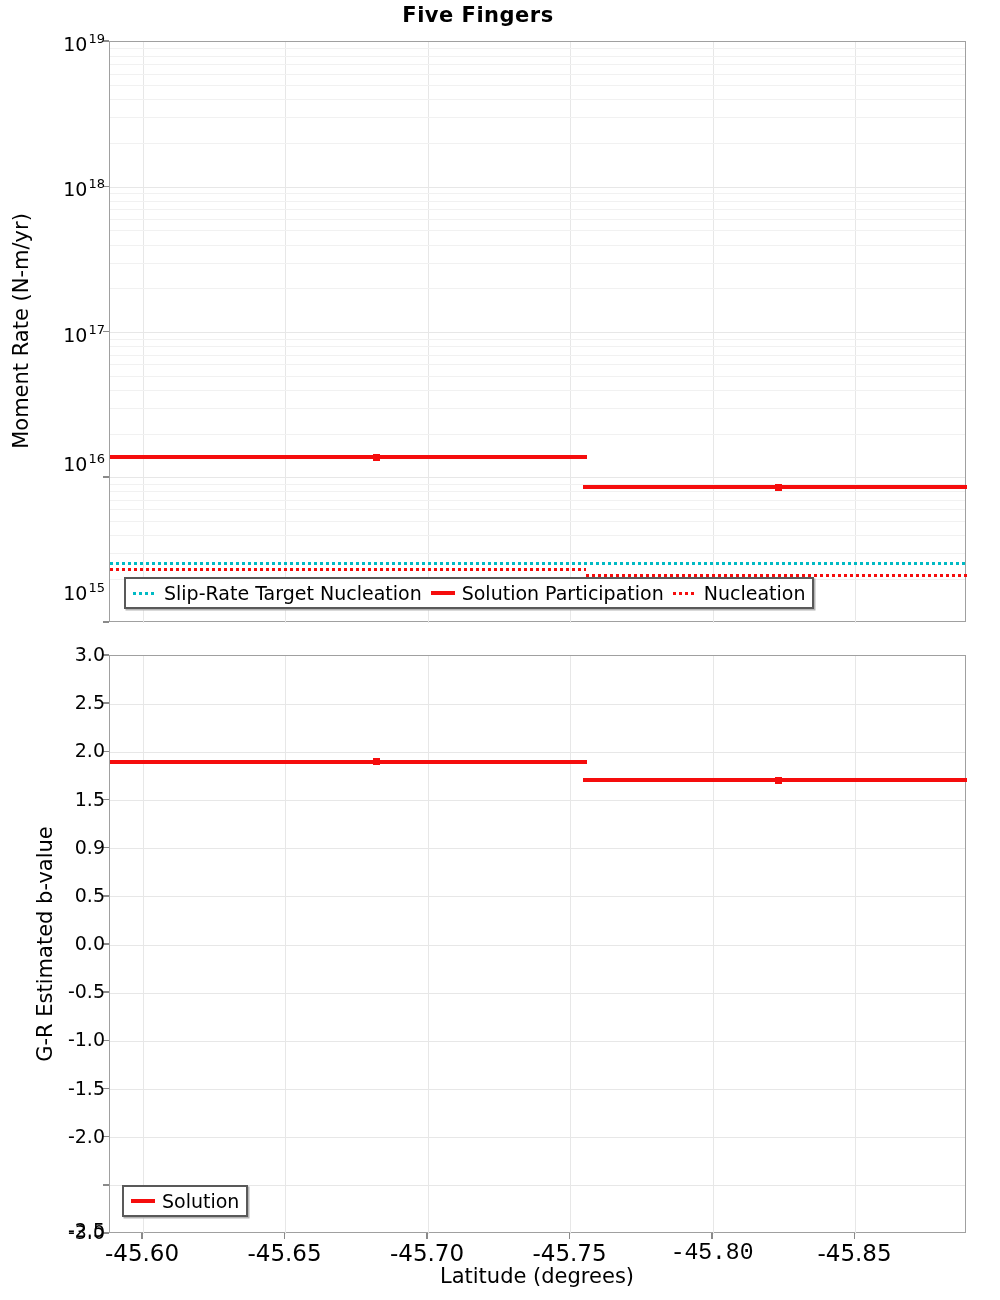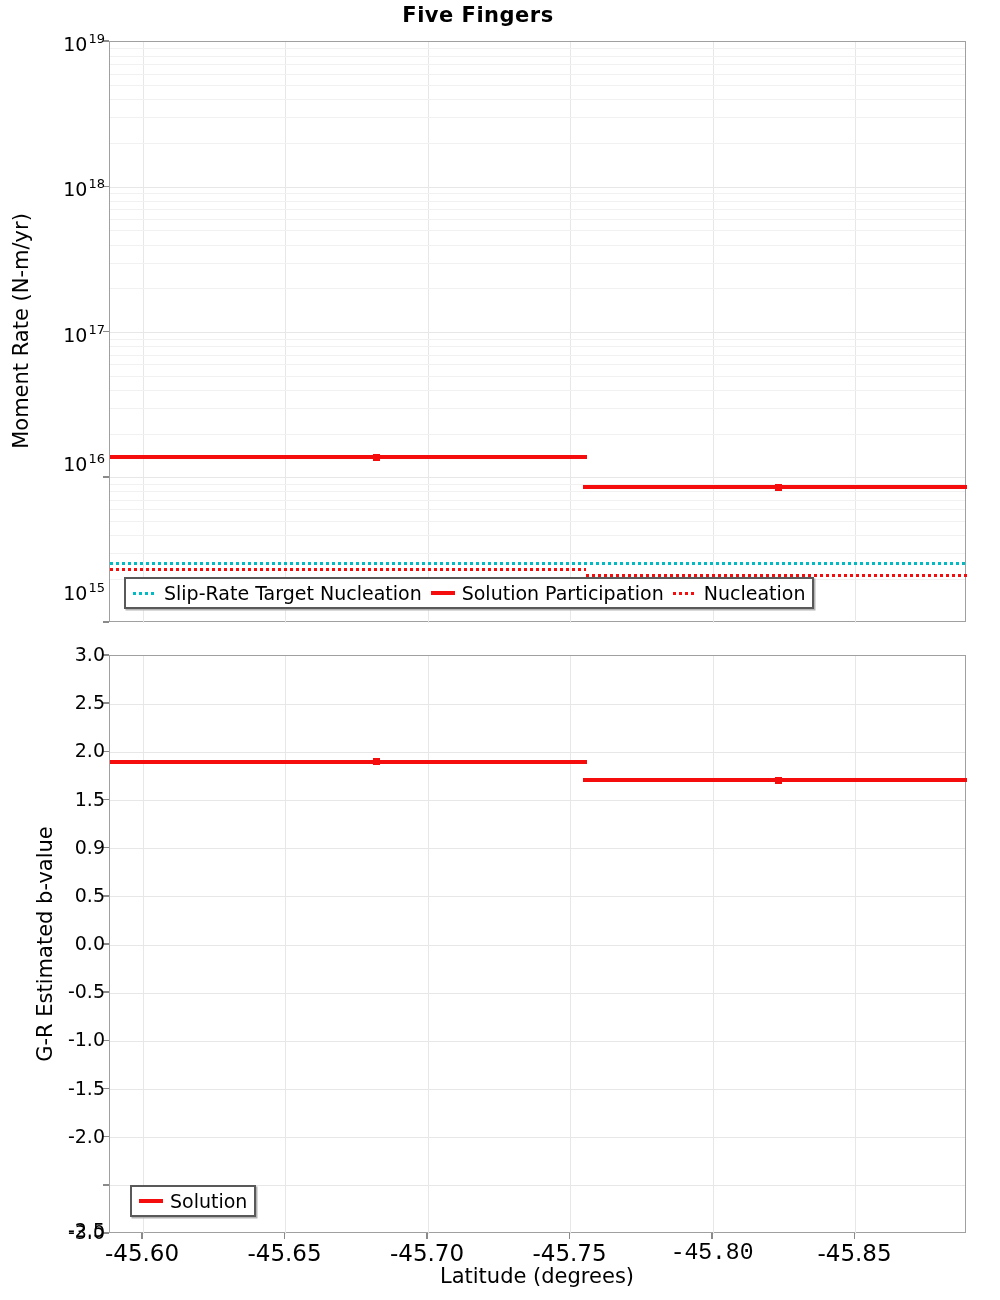--- a/index.html
+++ b/index.html
@@ -23,21 +23,21 @@
   .xlab-tick{position:absolute;width:100px;text-align:center;font-size:23px;line-height:22px;}
   #title{position:absolute;top:3px;left:0;width:956px;text-align:center;
          font-size:21px;font-weight:bold;letter-spacing:0.5px;}
   .axis-label{position:absolute;font-size:21px;white-space:nowrap;}
   #ylabel-top{left:21px;top:331px;transform:translate(-50%,-50%) rotate(-90deg);}
   #ylabel-bottom{left:45px;top:944px;transform:translate(-50%,-50%) rotate(-90deg);}
   #xlabel{left:537px;top:1264px;transform:translateX(-50%);}
   .legend{position:absolute;background:#fff;border:2px solid #595959;box-shadow:1.5px 1.5px 0 #b4b4b4;
           display:flex;align-items:center;gap:9px;padding:3px 7px;font-size:19px;z-index:5;white-space:nowrap;}
   #legend-top{left:14px;bottom:12px;}
-  #legend-bottom{left:20px;bottom:15px;}
+  #legend-bottom{left:12px;bottom:15px;}
   .legend-item{display:flex;align-items:center;gap:7px;}
   .sw{display:inline-block;width:24px;flex:none;}
   .sw.solid{height:4px;background:#f50d0d;}
   .sw.dotted-red{height:3px;background:repeating-linear-gradient(90deg,#f50d0d 0 3px,transparent 3px 6px);}
   .sw.dotted-teal{height:3px;background:repeating-linear-gradient(90deg,#00bac4 0 3px,transparent 3px 6px);}
 </style>
 </head>
 <body>
 
 <div id="figure">

